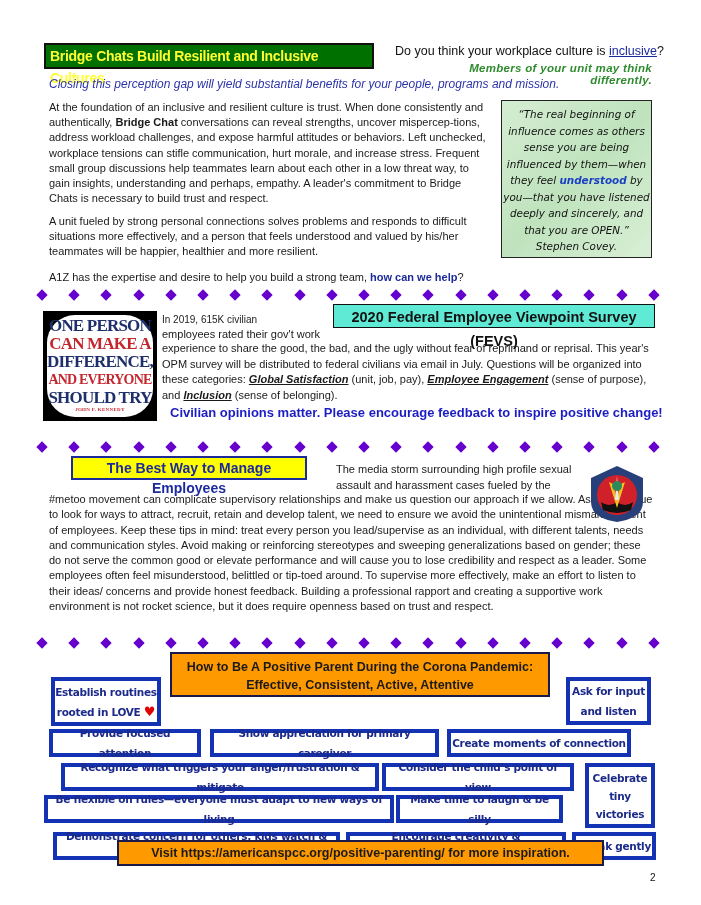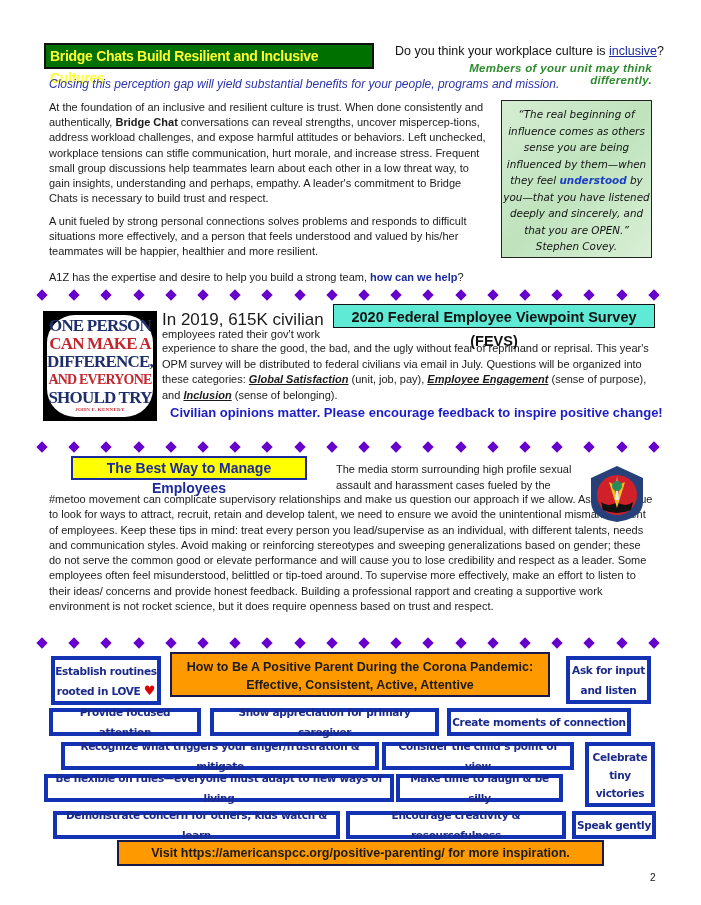--- a/index.html
+++ b/index.html
@@ -35,38 +35,38 @@
   .poster { left:43px; top:311px; width:114px; height:110px; background:#000; padding:4px; box-sizing:border-box; }
   .poster-inner { width:100%; height:100%; background:#fff; text-align:center;
      font-family:"Liberation Serif", serif; font-weight:bold; line-height:18px; font-size:17px;
      letter-spacing:-0.8px; padding-top:2px; box-sizing:border-box;border-radius:28px; }
   .poster .b { color:#1e2f6b; }
   .poster .r { color:#c4262e; }
   .poster .sig { font-size:5px; line-height:6px; color:#c4262e; letter-spacing:0.3px; }
   .fevs-title { left:333px; top:304px; width:322px; height:24px; background:#5eead4;
      border:1.5px solid #111; font-weight:bold; font-size:14.5px; line-height:24px;
      text-align:center; color:#111; box-sizing:border-box; }
-  .fevs-p1 { left:162px; top:312px; font-size:17px; line-height:15px; }
+  .fevs-p1 { left:162px; top:312px; font-size:10px; line-height:15px; }
   .fevs-p2 { left:162px; top:327px; font-size:11px; line-height:15px; }
   .fevs-body { left:162px; top:341px; width:500px; font-size:11px; line-height:15.5px; }
   .fevs-body .em { font-weight:bold; font-style:italic; text-decoration:underline; }
   .civilian { left:170px; top:405px; font-size:13px; font-weight:bold; color:#1c1cc4; }
 
   
   .manage-title { left:71px; top:456px; width:236px; height:24px; background:#ffff00;
      border:2px solid #1c2a9c; color:#1c2a9c; font-weight:bold; font-size:14px; line-height:20px;
      text-align:center; box-sizing:border-box; }
   .manage-intro { left:336px; top:462px; width:240px; font-size:11px; line-height:15.5px; }
   .manage-body { left:49px; top:492px; width:605px; font-size:11px; line-height:15.3px; }
   .emblem { left:587px; top:464px; width:60px; height:60px; }
 
   
   .tip { position:absolute; border:4px solid #1433b4; background:#fff; color:#1c2a8a;
      font-family:"DejaVu Sans", sans-serif; font-size:10.5px; font-weight:bold; box-sizing:border-box;
-     display:flex; align-items:center; justify-content:center; text-align:center; line-height:20px; letter-spacing:-0.3px;}
+     display:flex; align-items:center; justify-content:center; text-align:center; line-height:20px; letter-spacing:-0.3px;margin-top:21px;}
   .orange { position:absolute; background:#ff9900; border:2px solid #1a1a4a; color:#1a1a1a;
      font-weight:bold; text-align:center; box-sizing:border-box; }
   .heart { color:#e00000; font-size:13px; }
   .pagenum { left:650px; top:872px; font-size:10px; color:#111; }
 </style>
 </head>
 <body>
 
 <div class="abs title-green">Bridge Chats Build Resilient and Inclusive Cultures</div>
 

